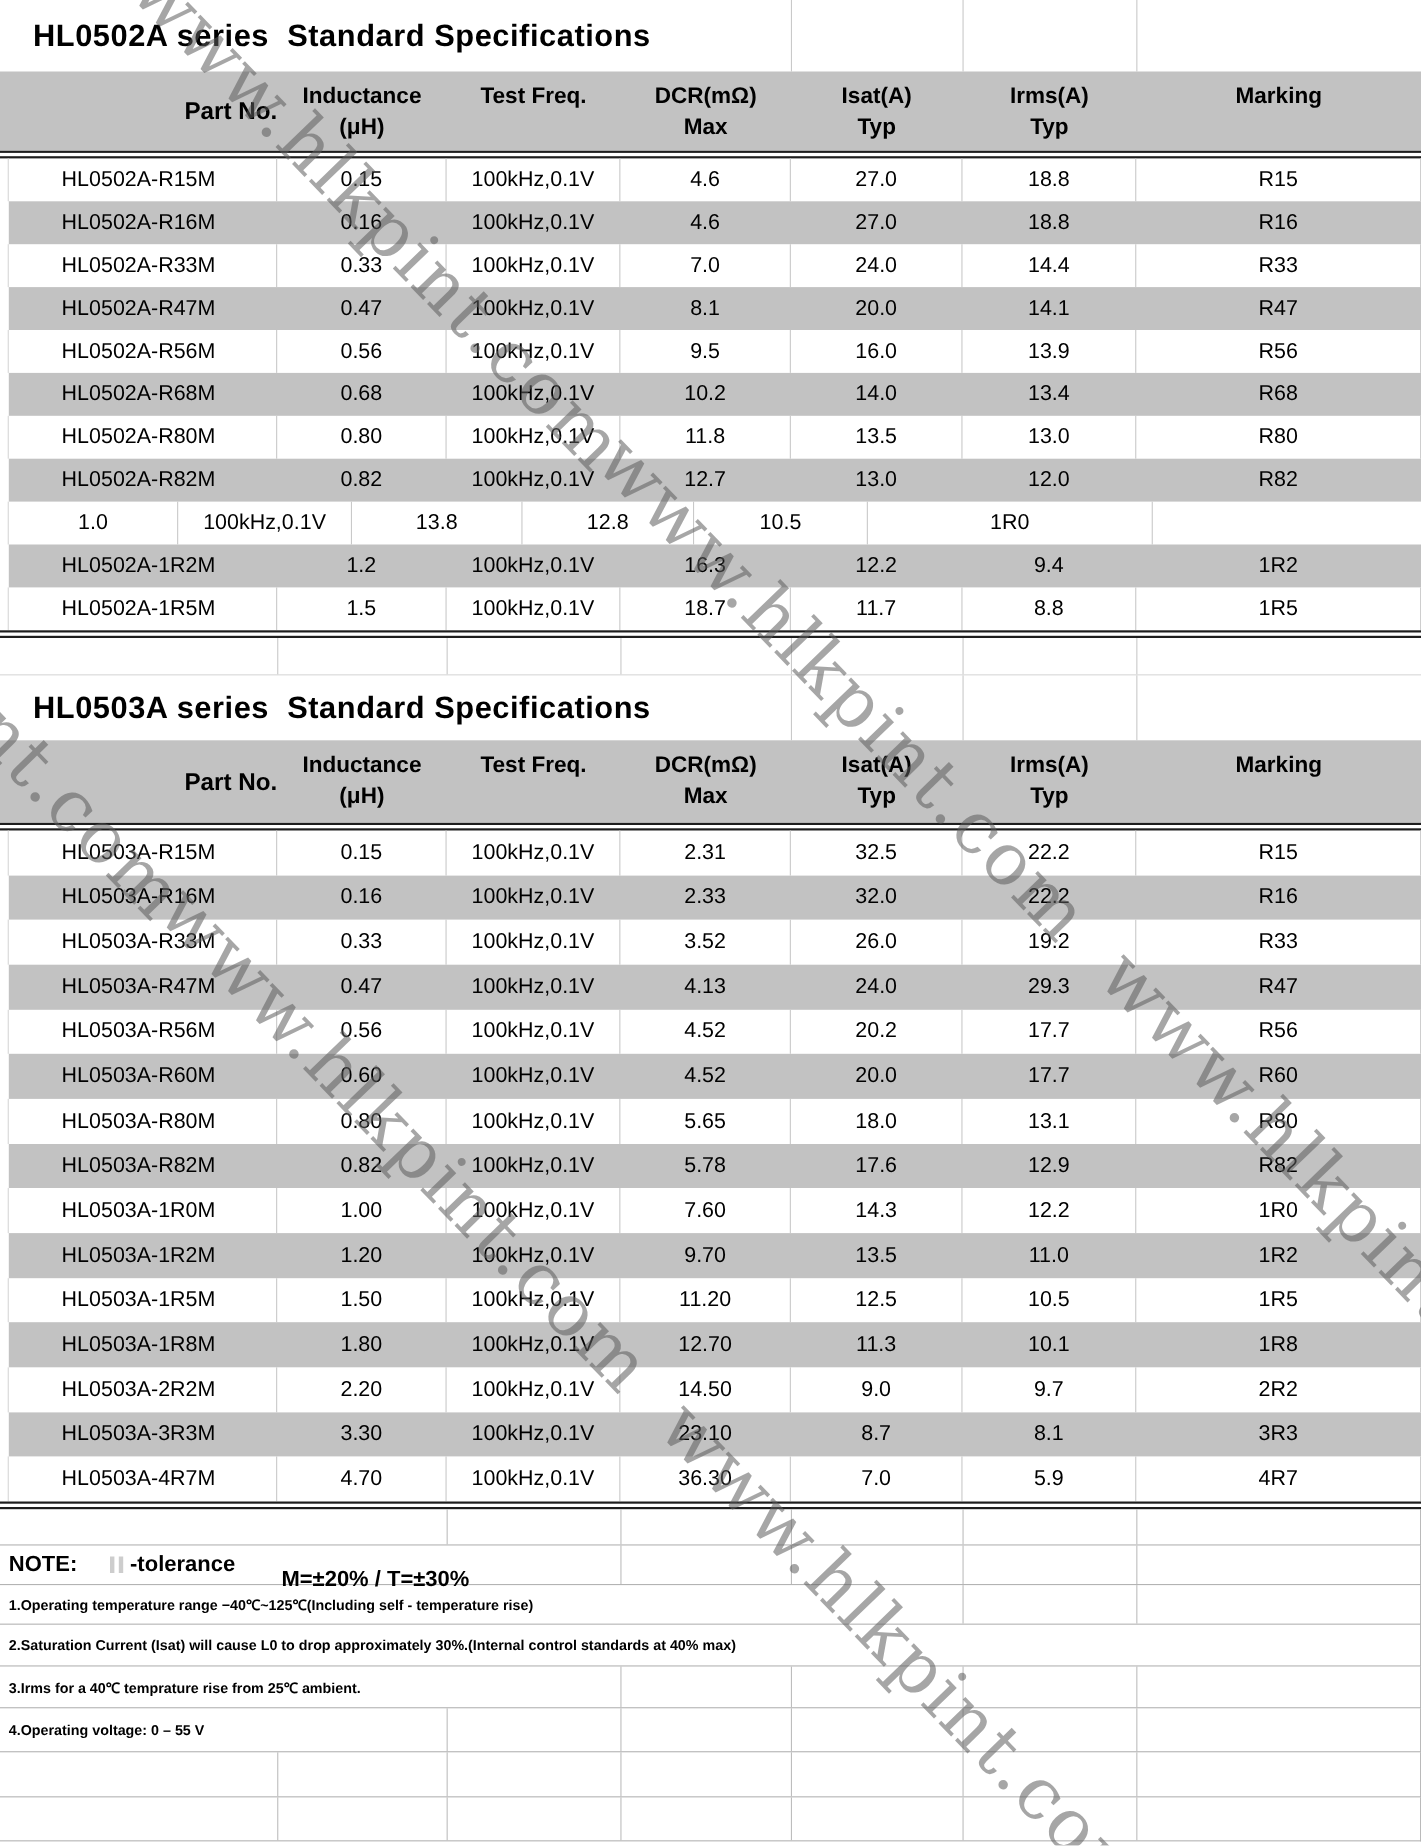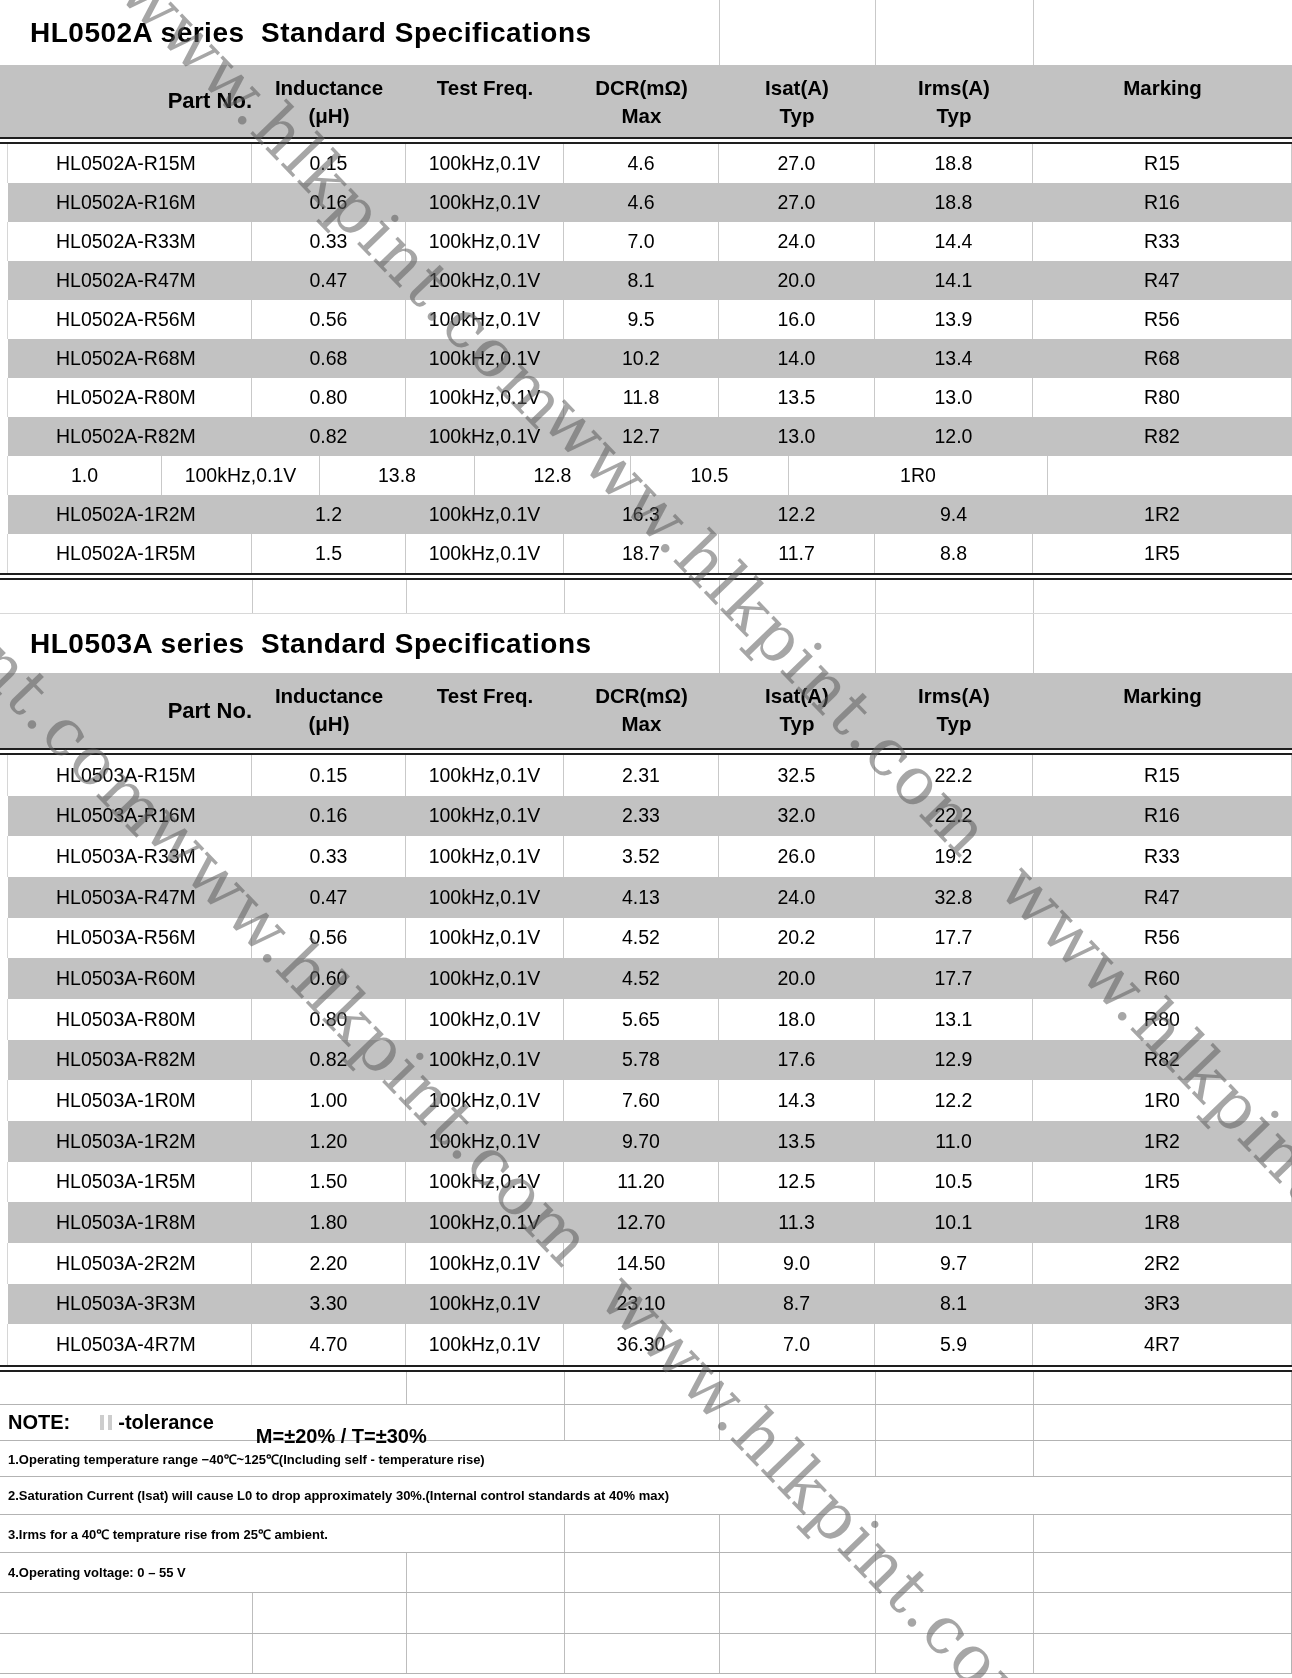--- a/index.html
+++ b/index.html
@@ -276,21 +276,21 @@
         <div class="cell c4">26.0</div>
         <div class="cell c5">19.2</div>
         <div class="cell c6">R33</div>
       </div>
       <div class="trow shade">
         <div class="cell c0">HL0503A-R47M</div>
         <div class="cell c1">0.47</div>
         <div class="cell c2">100kHz,0.1V</div>
         <div class="cell c3">4.13</div>
         <div class="cell c4">24.0</div>
-        <div class="cell c5">32.8</div>
+        <div class="cell c5">29.3</div>
         <div class="cell c6">R47</div>
       </div>
       <div class="trow plain">
         <div class="cell c0">HL0503A-R56M</div>
         <div class="cell c1">0.56</div>
         <div class="cell c2">100kHz,0.1V</div>
         <div class="cell c3">4.52</div>
         <div class="cell c4">20.2</div>
         <div class="cell c5">17.7</div>
         <div class="cell c6">R56</div>

